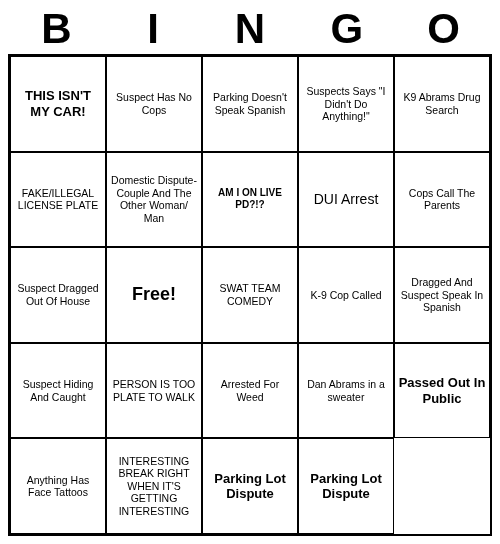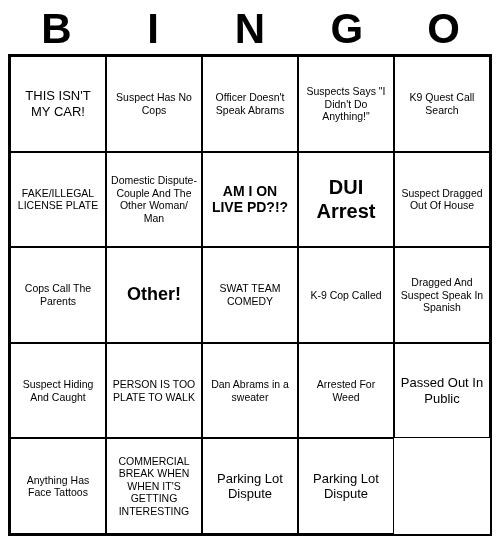--- a/index.html
+++ b/index.html
@@ -45,65 +45,65 @@
       font-size: 10.5px;
       line-height: 1.2;
       font-weight: normal;
     }
     .cell.free {
       font-size: 18px;
       font-weight: bold;
     }
     .cell.bold-large {
       font-size: 13px;
+      font-weight: bold;
+    }
+    .cell.dui {
+      font-size: 14px;
       font-weight: normal;
     }
-    .cell.dui {
-      font-size: 20px;
-      font-weight: bold;
-    }
     .cell.am-i {
-      font-size: 14px;
+      font-size: 10px;
       font-weight: bold;
     }
   </style>
 </head>
 <body>
 
 <div class="bingo-title">
   <div class="bingo-letter">B</div>
   <div class="bingo-letter">I</div>
   <div class="bingo-letter">N</div>
   <div class="bingo-letter">G</div>
   <div class="bingo-letter">O</div>
 </div>
 
 <div class="bingo-grid">
 
   <div class="cell bold-large">THIS ISN'T MY CAR!</div>
   <div class="cell">Suspect Has No Cops</div>
-  <div class="cell">Officer Doesn't Speak Abrams</div>
+  <div class="cell">Parking Doesn't Speak Spanish</div>
   <div class="cell">Suspects Says "I Didn't Do Anything!"</div>
-  <div class="cell">K9 Quest Call Search</div>
+  <div class="cell">K9 Abrams Drug Search</div>
 
   <div class="cell">FAKE/ILLEGAL LICENSE PLATE</div>
   <div class="cell">Domestic Dispute- Couple And The Other Woman/ Man</div>
   <div class="cell am-i">AM I ON LIVE PD?!?</div>
   <div class="cell dui">DUI Arrest</div>
 
+  <div class="cell">Cops Call The Parents</div>
   <div class="cell">Suspect Dragged Out Of House</div>
-  <div class="cell">Cops Call The Parents</div>
-  <div class="cell free">Other!</div>
+  <div class="cell free">Free!</div>
   <div class="cell">SWAT TEAM COMEDY</div>
   <div class="cell">K-9 Cop Called</div>
 
   <div class="cell">Dragged And Suspect Speak In Spanish</div>
   <div class="cell">Suspect Hiding And Caught</div>
   <div class="cell">PERSON IS TOO PLATE TO WALK</div>
+  <div class="cell">Arrested For Weed</div>
   <div class="cell">Dan Abrams in a sweater</div>
-  <div class="cell">Arrested For Weed</div>
 
   <div class="cell bold-large">Passed Out In Public</div>
   <div class="cell">Anything Has Face Tattoos</div>
-  <div class="cell">COMMERCIAL BREAK WHEN WHEN IT'S GETTING INTERESTING</div>
+  <div class="cell">INTERESTING BREAK RIGHT WHEN IT'S GETTING INTERESTING</div>
   <div class="cell bold-large">Parking Lot Dispute</div>
   <div class="cell bold-large">Parking Lot Dispute</div>
 </div>
 
 </body></html>

